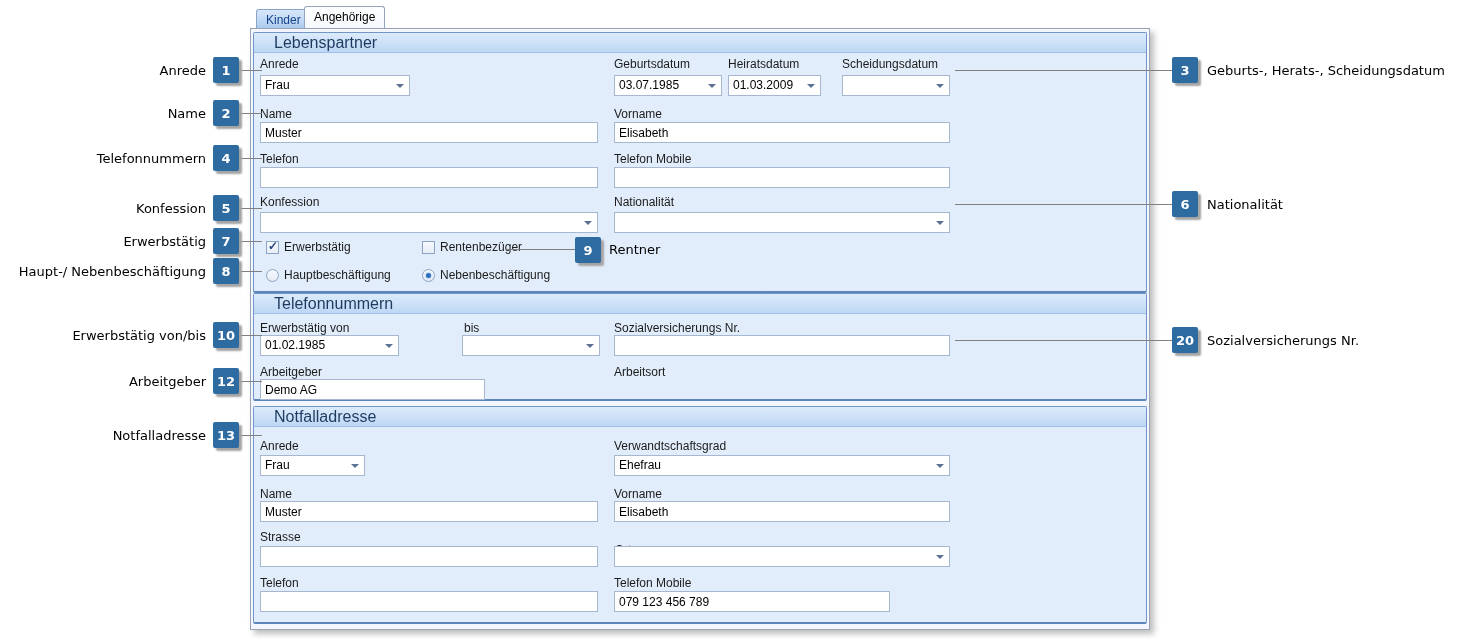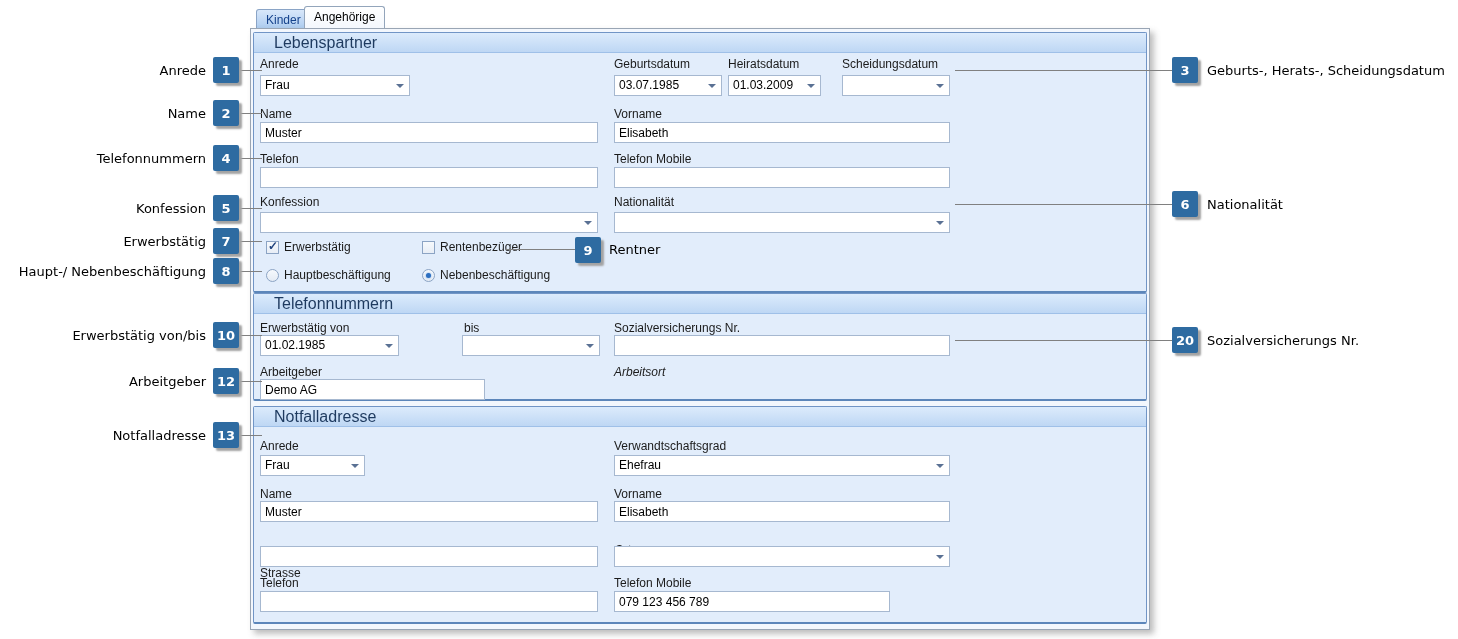--- a/index.html
+++ b/index.html
@@ -95,28 +95,28 @@
   .lp-konf-l{left:6px;top:162px;}  .lp-konf{left:6px;top:179px;width:338px;}
   .lp-nat-l{left:360px;top:162px;} .lp-nat{left:360px;top:179px;width:336px;}
   .lp-cb1{left:12px;top:207px;} .lp-cb2{left:168px;top:207px;}
   .lp-rb1{left:12px;top:235px;justify-content:center;} .lp-rb2{left:168px;top:235px;}
 
   
   .ea-von-l{left:6px;top:27px;}  .ea-von{left:6px;top:41px;width:139px;}
   .ea-bis-l{left:210px;top:27px;}.ea-bis{left:208px;top:41px;width:138px;}
   .ea-soz-l{left:360px;top:27px;}.ea-soz{left:360px;top:41px;width:336px;}
   .ea-ag-l{left:6px;top:71px;}   .ea-ag{left:6px;top:85px;width:225px;}
-  .ea-ao-l{left:360px;top:71px;font-style:italic;} .ea-ao{left:360px;top:85px;width:336px;}
+  .ea-ao-l{left:360px;top:71px;} .ea-ao{left:360px;top:85px;width:336px;}
 
   
   .na-anrede-l{left:6px;top:32px;} .na-anrede{left:6px;top:48px;width:105px;}
   .na-verw-l{left:360px;top:32px;} .na-verw{left:360px;top:48px;width:336px;}
   .na-name-l{left:6px;top:80px;}   .na-name{left:6px;top:94px;width:338px;}
   .na-vorname-l{left:360px;top:80px;}.na-vorname{left:360px;top:94px;width:336px;}
-  .na-strasse-l{left:6px;top:123px;margin-top:36px;}.na-strasse{left:6px;top:139px;width:338px;}
+  .na-strasse-l{left:6px;top:123px;}.na-strasse{left:6px;top:139px;width:338px;}
   .na-ort-l{left:360px;top:136px;font-style:italic;} .na-ort{left:360px;top:139px;width:336px;}
   .na-tel-l{left:6px;top:169px;}   .na-tel{left:6px;top:184px;width:338px;}
   .na-telm-l{left:360px;top:169px;}.na-telm{left:360px;top:184px;width:276px;}
 </style>
 </head>
 <body>
 
 <div class="window">
   <div class="tabstrip">
     <div class="tab tab-inactive">Kinder</div>

